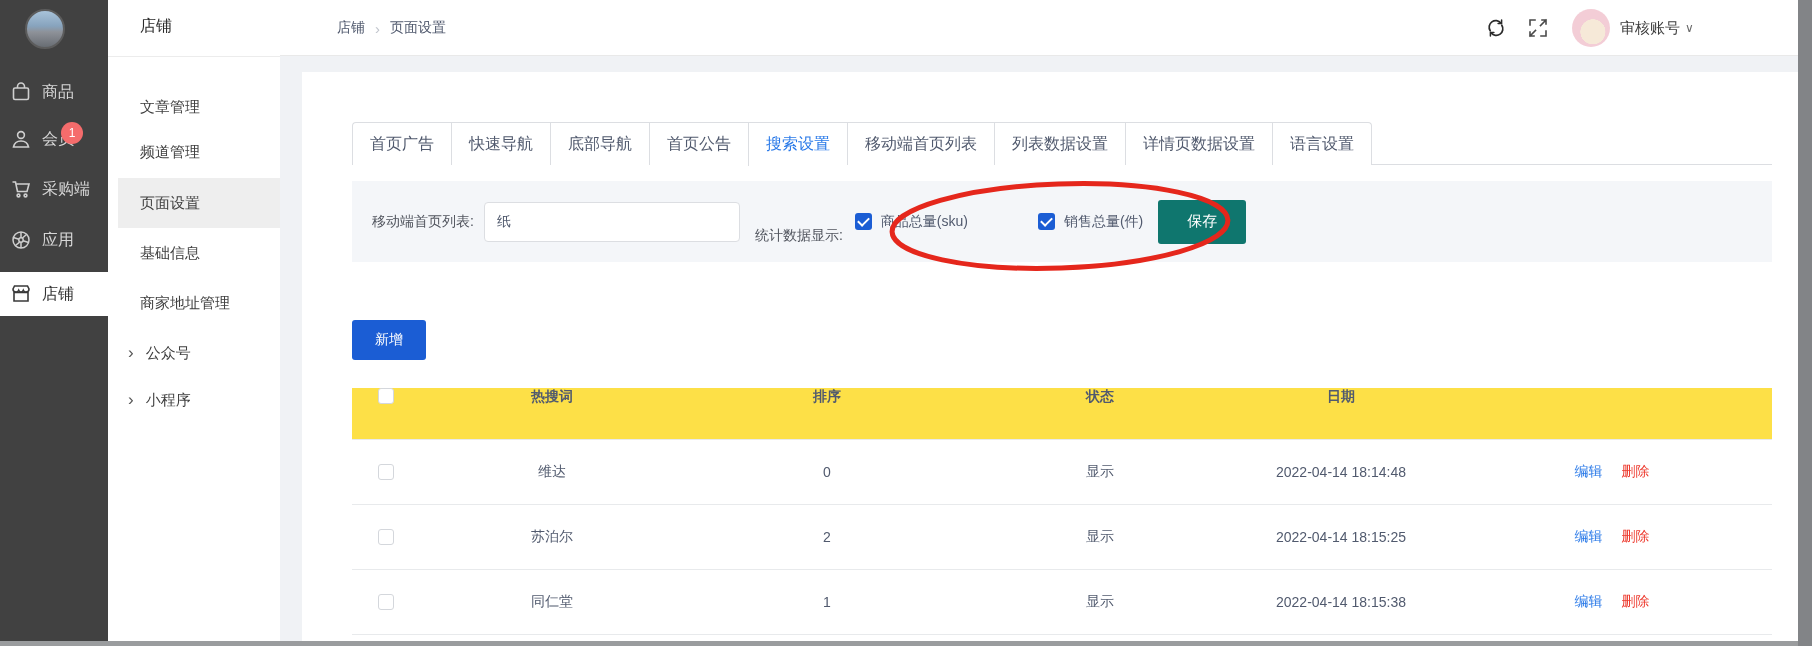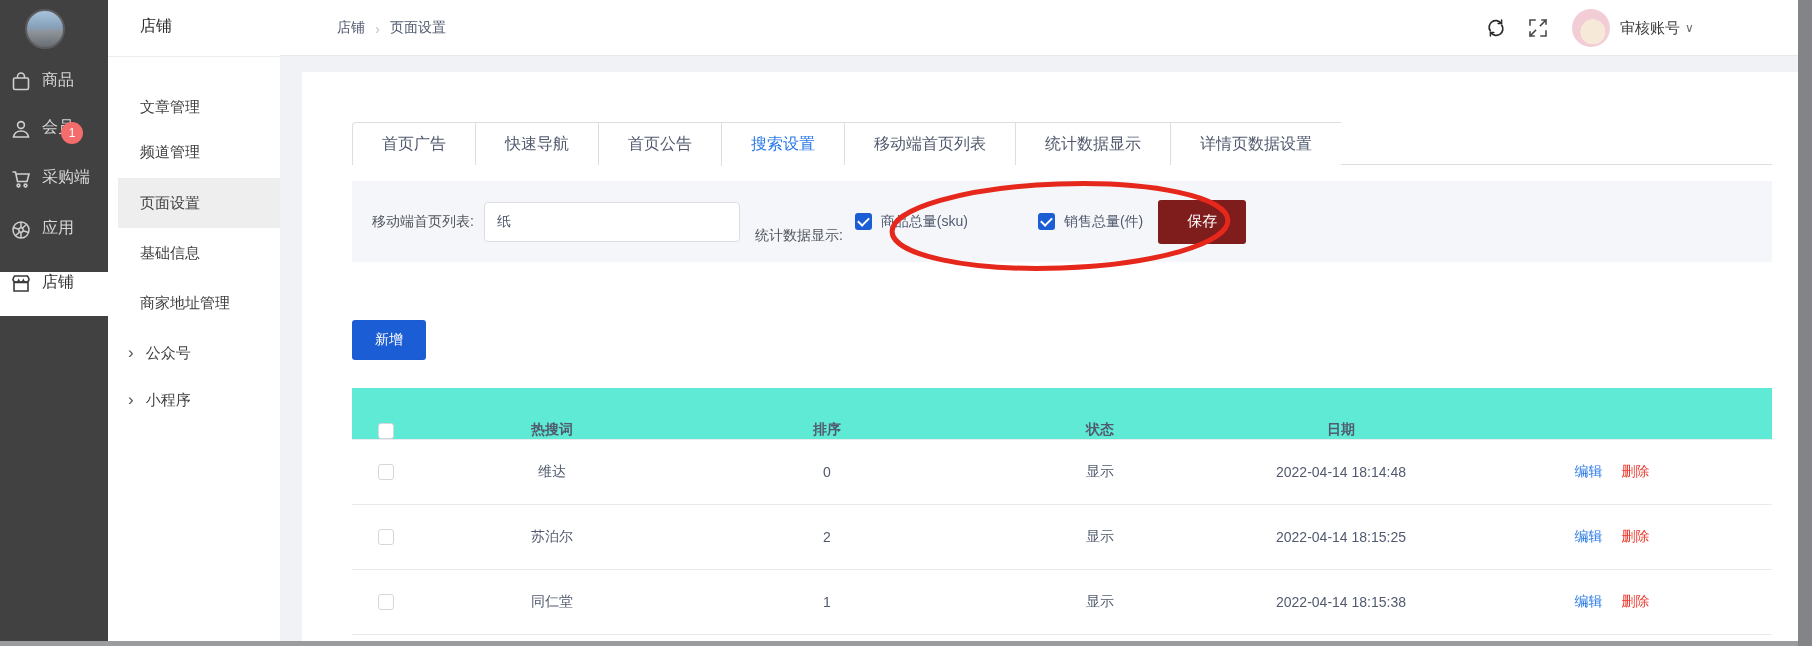--- a/index.html
+++ b/index.html
@@ -4,21 +4,21 @@
 <style>
   * { margin:0; padding:0; box-sizing:border-box; }
   body { font-family:"Liberation Sans","DejaVu Sans",sans-serif; background:#fff; }
   .stage { position:relative; width:1812px; height:646px; background:#fff; overflow:hidden; }
 
   
   .sidebar-primary { position:absolute; left:0; top:0; width:108px; height:646px; background:#414141; }
   .sp-avatar { position:absolute; left:25px; top:9px; width:40px; height:40px; border-radius:50%;
     background:linear-gradient(180deg,#a8c3da 0%,#87a3bd 42%,#8e9299 58%,#686d73 100%);
     border:2px solid #5c5c5c; }
-  .sp-item { position:absolute; left:0; width:108px; height:44px; display:flex; 
+  .sp-item { position:absolute; left:0; width:108px; height:44px; display:flex; align-items:center;
     padding-left:9px; color:#d6d6d6; font-size:16px; cursor:pointer; }
   .sp-item .sp-icon { width:24px; height:24px; display:flex; align-items:center; justify-content:center; margin-right:9px; }
   .sp-item svg { stroke:#cfcfcf; }
   .sp-item.selected { background:#ffffff; color:#333; }
   .sp-item.selected svg { stroke:#3a3a3a; }
   .sp-badge { position:absolute; left:61px; top:5px; min-width:22px; height:22px; border-radius:11px;
     background:#f56c6c; color:#fff; font-size:12px; display:flex; align-items:center; justify-content:center; }
 
   
   .sidebar-secondary { position:absolute; left:108px; top:0; width:172px; height:646px; background:#fff; }
@@ -41,50 +41,50 @@
     background:radial-gradient(circle at 55% 60%, #f6e9d8 0 40%, #f3cdd6 41% 75%, #e9b7c4 76% 100%); cursor:pointer; }
   .tb-account { position:absolute; left:1340px; top:0; height:56px; display:flex; align-items:center; gap:5px;
     font-size:15px; color:#3c3c3c; cursor:pointer; }
   .tb-account .chev { font-size:12px; color:#6a6a6a; }
 
   
   .page-bg { position:absolute; left:280px; top:56px; width:1532px; height:590px; background:#f0f2f5; }
   .card { position:absolute; left:22px; top:16px; width:1496px; height:569px; background:#fff; }
 
   .tabs { position:absolute; left:50px; top:50px; width:1420px; height:43px; border-bottom:1px solid #dcdee2; display:flex; }
-  .tab { height:43px; padding:0 29px; display:flex; align-items:center; font-size:16px; color:#515a6e;
+  .tab { height:43px; padding:0 17px; display:flex; align-items:center; font-size:16px; color:#515a6e;
     background:#fff; border-top:1px solid #dcdee2; border-left:1px solid #dcdee2; cursor:pointer; white-space:nowrap; }
   .tab:first-child { border-radius:4px 0 0 0; }
   .tab.last { border-right:1px solid #dcdee2; border-radius:0 4px 0 0; }
   .tab.active { color:#2979e8; position:relative; height:44px; margin-bottom:-1px; background:#fff;font-family:Liberation Mono, monospace; }
 
   .panel { position:absolute; left:50px; top:109px; width:1420px; height:81px; background:#f4f6f9;
     display:flex; align-items:center; padding-left:20px; }
   .form-label { font-size:14px; color:#51555e; white-space:nowrap; }
   .search-input { width:256px; height:40px; margin-left:10px; background:#fff; border:1px solid #dcdee2;
     border-radius:4px; padding:0 12px; font-size:14px; color:#515a6e; outline:none;
     font-family:"Liberation Sans","DejaVu Sans",sans-serif; }
   .stats-label { margin-left:15px;margin-top:28px; }
   .cb-group { display:flex; align-items:flex-start; margin-left:12px; cursor:pointer; }
   .cb-group + .cb-group { margin-left:70px; }
   .checkbox { width:17px; height:17px; border-radius:3px; background:#1b5dd4; position:relative; flex:none; }
   .checkbox::after { content:""; position:absolute; left:5px; top:2px; width:5px; height:9px;
     border:solid #fff; border-width:0 2px 2px 0; transform:rotate(45deg); }
   .cb-label { margin-left:9px; font-size:14px; color:#515a6e; white-space:nowrap; }
-  .save-btn { margin-left:15px; width:88px; height:44px; background:#7f1d1d; color:#fff; font-size:15px;
+  .save-btn { margin-left:15px; width:88px; height:44px; background:#0f766e; color:#fff; font-size:15px;
     border:none; border-radius:3px; cursor:pointer; font-family:inherit; }
 
   .annotation-svg { position:absolute; left:585px; top:106px; width:346px; height:96px; pointer-events:none; }
 
   .add-btn { position:absolute; left:50px; top:248px; width:74px; height:40px; background:#1b5dd4; color:#fff;
     font-size:14px; border:none; border-radius:3px; cursor:pointer; font-family:inherit; }
 
   .table { position:absolute; left:50px; top:316px; width:1420px; font-size:14px; color:#515a6e; }
   .t-row { display:flex; align-items:center; height:65px; border-bottom:1px solid #e8eaec; background:#fff; }
-  .t-head { display:flex; align-items:flex-end; height:52px; background:#5eead4; font-weight:bold; color:#515a6e; border-bottom:1px solid #e8eaec; }
+  .t-head { display:flex; align-items:flex-start; height:52px; background:#fde047; font-weight:bold; color:#515a6e; border-bottom:1px solid #e8eaec; }
   .c0 { width:68px; display:flex; justify-content:center; }
   .c1 { width:264px; text-align:center; }
   .c2 { width:286px; text-align:center; }
   .c3 { width:260px; text-align:center; }
   .c4 { width:222px; text-align:center; }
   .c5 { width:320px; text-align:center; white-space:nowrap; }
   .row-checkbox { width:16px; height:16px; border:1px solid #d4d7dc; border-radius:3px; background:#fff; cursor:pointer; }
   .link-edit { color:#2979e8; margin-right:15px; cursor:pointer; }
   .link-delete { color:#ed3a2e; cursor:pointer; }
 
@@ -205,33 +205,39 @@
     <div class="card">
 
       <div class="tabs">
         <div class="tab">
             <span>首页广告</span>
           </div>
         <div class="tab">
             <span>快速导航</span>
           </div>
         <div class="tab">
+            <span>底部导航</span>
+          </div>
+        <div class="tab">
             <span>首页公告</span>
           </div>
         <div class="tab active">
             <span>搜索设置</span>
           </div>
         <div class="tab">
             <span>移动端首页列表</span>
           </div>
         <div class="tab">
-            <span>统计数据显示</span>
+            <span>列表数据设置</span>
           </div>
         <div class="tab">
             <span>详情页数据设置</span>
+          </div>
+        <div class="tab last">
+            <span>语言设置</span>
           </div>
       </div>
 
       <div class="panel">
         <span class="form-label">移动端首页列表:</span>
         <input class="search-input" type="text" readonly="" value="纸" style="">
         <span class="form-label stats-label">统计数据显示:</span>
         <div class="cb-group">
           <span class="checkbox"></span>
           <span class="cb-label">商品总量(sku)</span>

